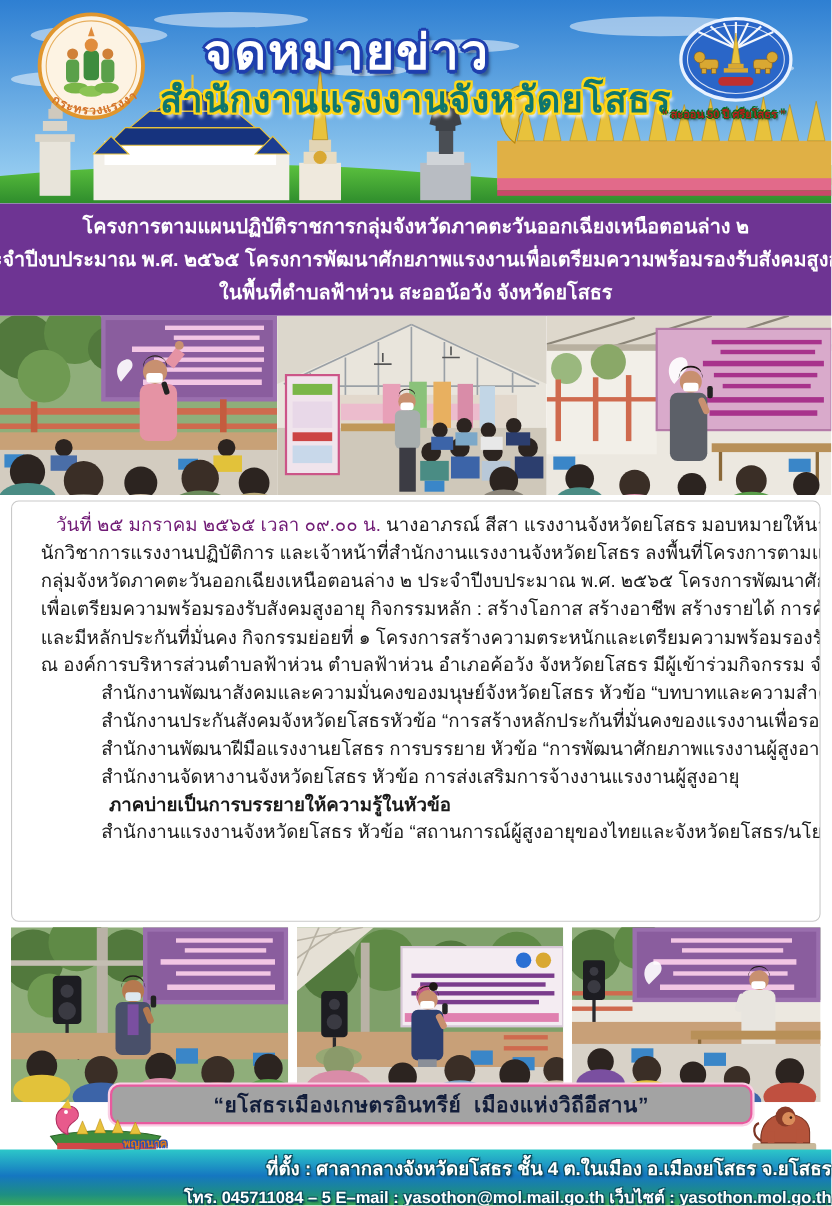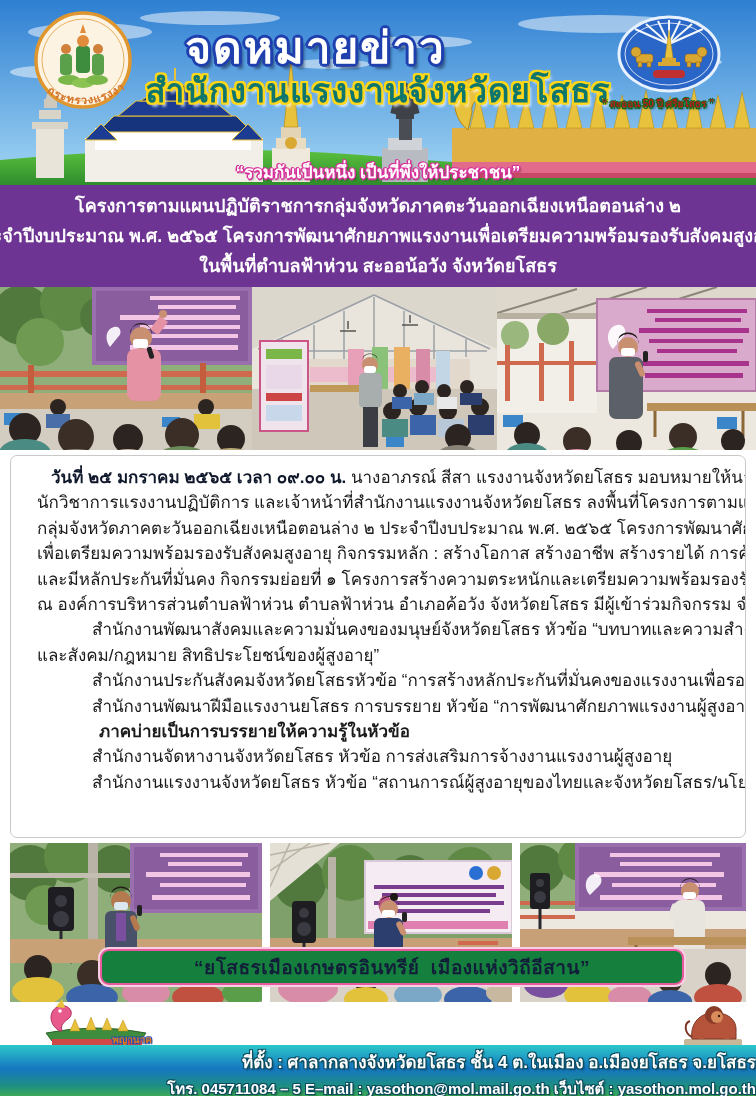--- a/index.html
+++ b/index.html
@@ -32,30 +32,30 @@
 
   
   .row1{left:0;top:287px;width:756px;height:163px;display:flex;}
   .row2{left:10px;top:843px;width:736px;height:159px;display:flex;gap:8px;}
   .photo{display:block;}
 
   
   .article{left:10px;top:455px;width:736px;height:383px;background:#ffffff;border:1px solid #c9c9c9;
     border-radius:7px;box-sizing:border-box;padding:9px 26px 0 26px;overflow:hidden;color:#1a1a1a;}
   .article .ln{font-size:17px;line-height:25.4px;white-space:nowrap;}
-  .red{color:#0f172a;font-weight:bold;}
+  .red{color:#701a75;font-weight:normal;}
   .ind{padding-left:55px;}
   .ind2{padding-left:62px;}
   .bold{font-weight:bold;}
   .first-indent{text-indent:14px;}
   .bullet-glyph{font-size:14px;margin-right:6px;}
 
   
   .slogan-strip{left:0;top:1002px;width:756px;height:43px;background:#ffffff;}
-  .slogan-banner{left:100px;top:949px;width:580px;height:32px;background:#15803d;
+  .slogan-banner{left:100px;top:986px;width:580px;height:32px;background:#a3a3a3;
     border:2px solid #e85a9e;border-radius:9px;box-shadow:0 0 0 2px #f9cfe4;
     display:flex;align-items:center;justify-content:center;}
   .slogan-text{font-size:19px;font-weight:bold;color:#121d3a;white-space:pre;letter-spacing:.5px;}
   .naga-label{left:40px;top:1032px;width:112px;text-align:right;font-size:10px;font-weight:bold;color:#e07818;
     text-shadow:1px 1px 0 #2a50b0,-1px -1px 0 #2a50b0,1px -1px 0 #2a50b0,-1px 1px 0 #2a50b0;white-space:nowrap;}
 
   
   .footer{left:0;top:1045px;width:756px;height:57px;
     background:linear-gradient(180deg,#2cc7c9 0%,#1577c1 42%,#1e8f82 72%,#4cb93f 100%);
     color:#ffffff;text-align:right;}
@@ -195,21 +195,20 @@
             <circle cx="702" cy="52" r="5"></circle>
           <rect x="687" y="62" width="4" height="5"></rect>
             <rect x="696" y="62" width="4" height="5"></rect>
         </g>
         <rect x="653" y="70" width="32" height="8" rx="4" fill="#c03030"></rect>
       </g>
     </svg>
     <div class="abs hdr-title">จดหมายข่าว</div>
     <div class="abs hdr-sub">สำนักงานแรงงานจังหวัดยโสธร</div>
     <div class="abs hdr-right-cap">“ สะออน 50 ปี ศรียโสธร ”</div>
-    <div class="abs hdr-quote">“รวมกันเป็นหนึ่ง เป็นที่พึ่งให้ประชาชน”</div>
   </div>
 
   <div class="abs project-banner">
     <div>โครงการตามแผนปฏิบัติราชการกลุ่มจังหวัดภาคตะวันออกเฉียงเหนือตอนล่าง  ๒</div>
     <div>ประจำปีงบประมาณ  พ.ศ. ๒๕๖๕ โครงการพัฒนาศักยภาพแรงงานเพื่อเตรียมความพร้อมรองรับสังคมสูงอายุ</div>
     <div>ในพื้นที่ตำบลฟ้าห่วน  สะออน้อวัง  จังหวัดยโสธร</div>
   </div>
 
   <div class="abs row1">
     <svg class="photo" width="252" height="163" viewBox="0 0 252 163">
@@ -376,25 +375,24 @@
   </div>
 
   <div class="abs article">
     <div class="ln first-indent"><span class="red">วันที่ ๒๕ มกราคม ๒๕๖๕ เวลา ๐๙.๐๐ น.</span><span> นางอาภรณ์ สีสา แรงงานจังหวัดยโสธร มอบหมายให้นางสาวนารถอุไร ธนูศร</span></div>
     <div class="ln">นักวิชาการแรงงานปฏิบัติการ  และเจ้าหน้าที่สำนักงานแรงงานจังหวัดยโสธร  ลงพื้นที่โครงการตามแผนปฏิบัติราชการ</div>
     <div class="ln">กลุ่มจังหวัดภาคตะวันออกเฉียงเหนือตอนล่าง ๒ ประจำปีงบประมาณ พ.ศ. ๒๕๖๕ โครงการพัฒนาศักยภาพแรงงาน</div>
     <div class="ln">เพื่อเตรียมความพร้อมรองรับสังคมสูงอายุ กิจกรรมหลัก : สร้างโอกาส สร้างอาชีพ สร้างรายได้ การคุ้มครองสิทธิ</div>
     <div class="ln">และมีหลักประกันที่มั่นคง กิจกรรมย่อยที่ ๑ โครงการสร้างความตระหนักและเตรียมความพร้อมรองรับสังคมสูงอายุ</div>
     <div class="ln">ณ องค์การบริหารส่วนตำบลฟ้าห่วน ตำบลฟ้าห่วน อำเภอค้อวัง จังหวัดยโสธร มีผู้เข้าร่วมกิจกรรม จำนวน ๕๐ คน</div>
     <div class="ln ind">สำนักงานพัฒนาสังคมและความมั่นคงของมนุษย์จังหวัดยโสธร หัวข้อ “บทบาทและความสำคัญของผู้สูงอายุต่อครอบครัว ชุมชน</div>
-    <div class="ln">และสังคม/กฎหมาย สิทธิประโยชน์ของผู้สูงอายุ”</div>
     <div class="ln ind">สำนักงานประกันสังคมจังหวัดยโสธรหัวข้อ “การสร้างหลักประกันที่มั่นคงของแรงงานเพื่อรองรับการเข้าสู่ สังคมผู้สูงอายุ”</div>
     <div class="ln ind">สำนักงานพัฒนาฝีมือแรงงานยโสธร การบรรยาย หัวข้อ “การพัฒนาศักยภาพแรงงานผู้สูงอายุในรูปแบบที่เหมาะสม”</div>
+    <div class="ln ind">สำนักงานจัดหางานจังหวัดยโสธร หัวข้อ การส่งเสริมการจ้างงานแรงงานผู้สูงอายุ</div>
     <div class="ln ind2 bold">ภาคบ่ายเป็นการบรรยายให้ความรู้ในหัวข้อ</div>
-    <div class="ln ind">สำนักงานจัดหางานจังหวัดยโสธร หัวข้อ การส่งเสริมการจ้างงานแรงงานผู้สูงอายุ</div>
     <div class="ln ind">สำนักงานแรงงานจังหวัดยโสธร หัวข้อ “สถานการณ์ผู้สูงอายุของไทยและจังหวัดยโสธร/นโยบายกระทรวงแรงงาน”</div>
   </div>
 
   <div class="abs row2">
     <svg class="photo" width="252" height="159" viewBox="0 0 252 159">
       <rect width="252" height="159" fill="#8fae7a"></rect>
       <circle cx="20" cy="30" r="28" fill="#52793d"></circle>
         <circle cx="60" cy="14" r="26" fill="#5f8a46"></circle>
       <circle cx="105" cy="26" r="24" fill="#52793d"></circle>
         <circle cx="35" cy="62" r="20" fill="#6f9a52"></circle>

